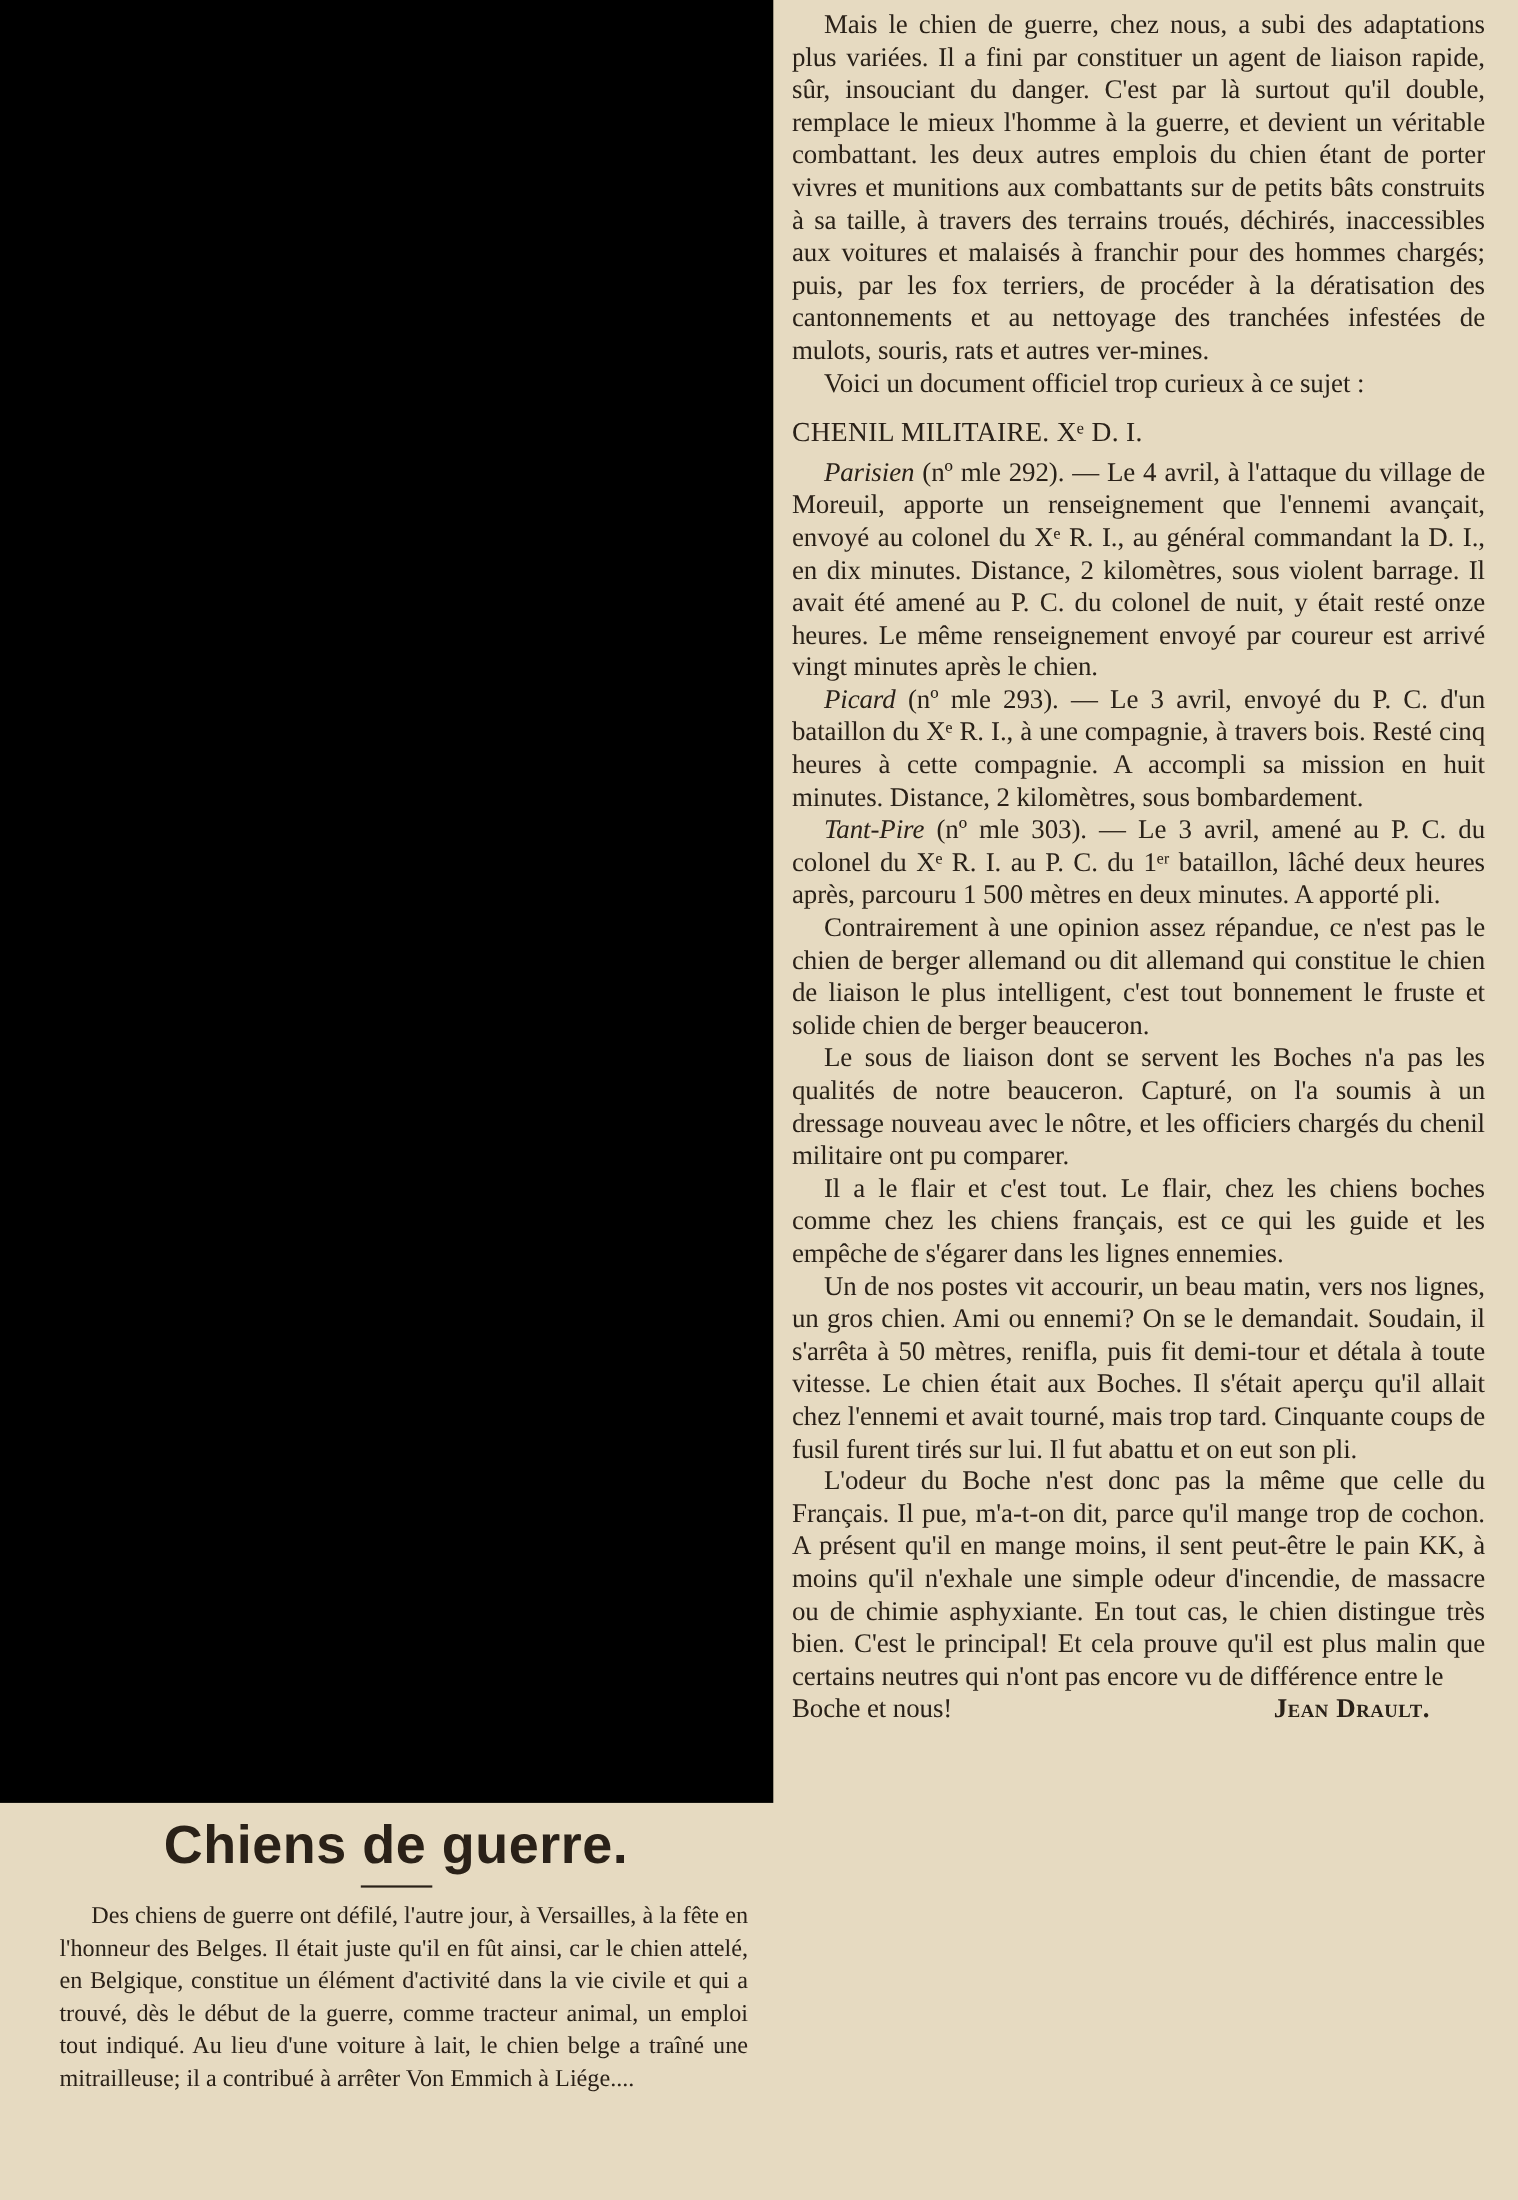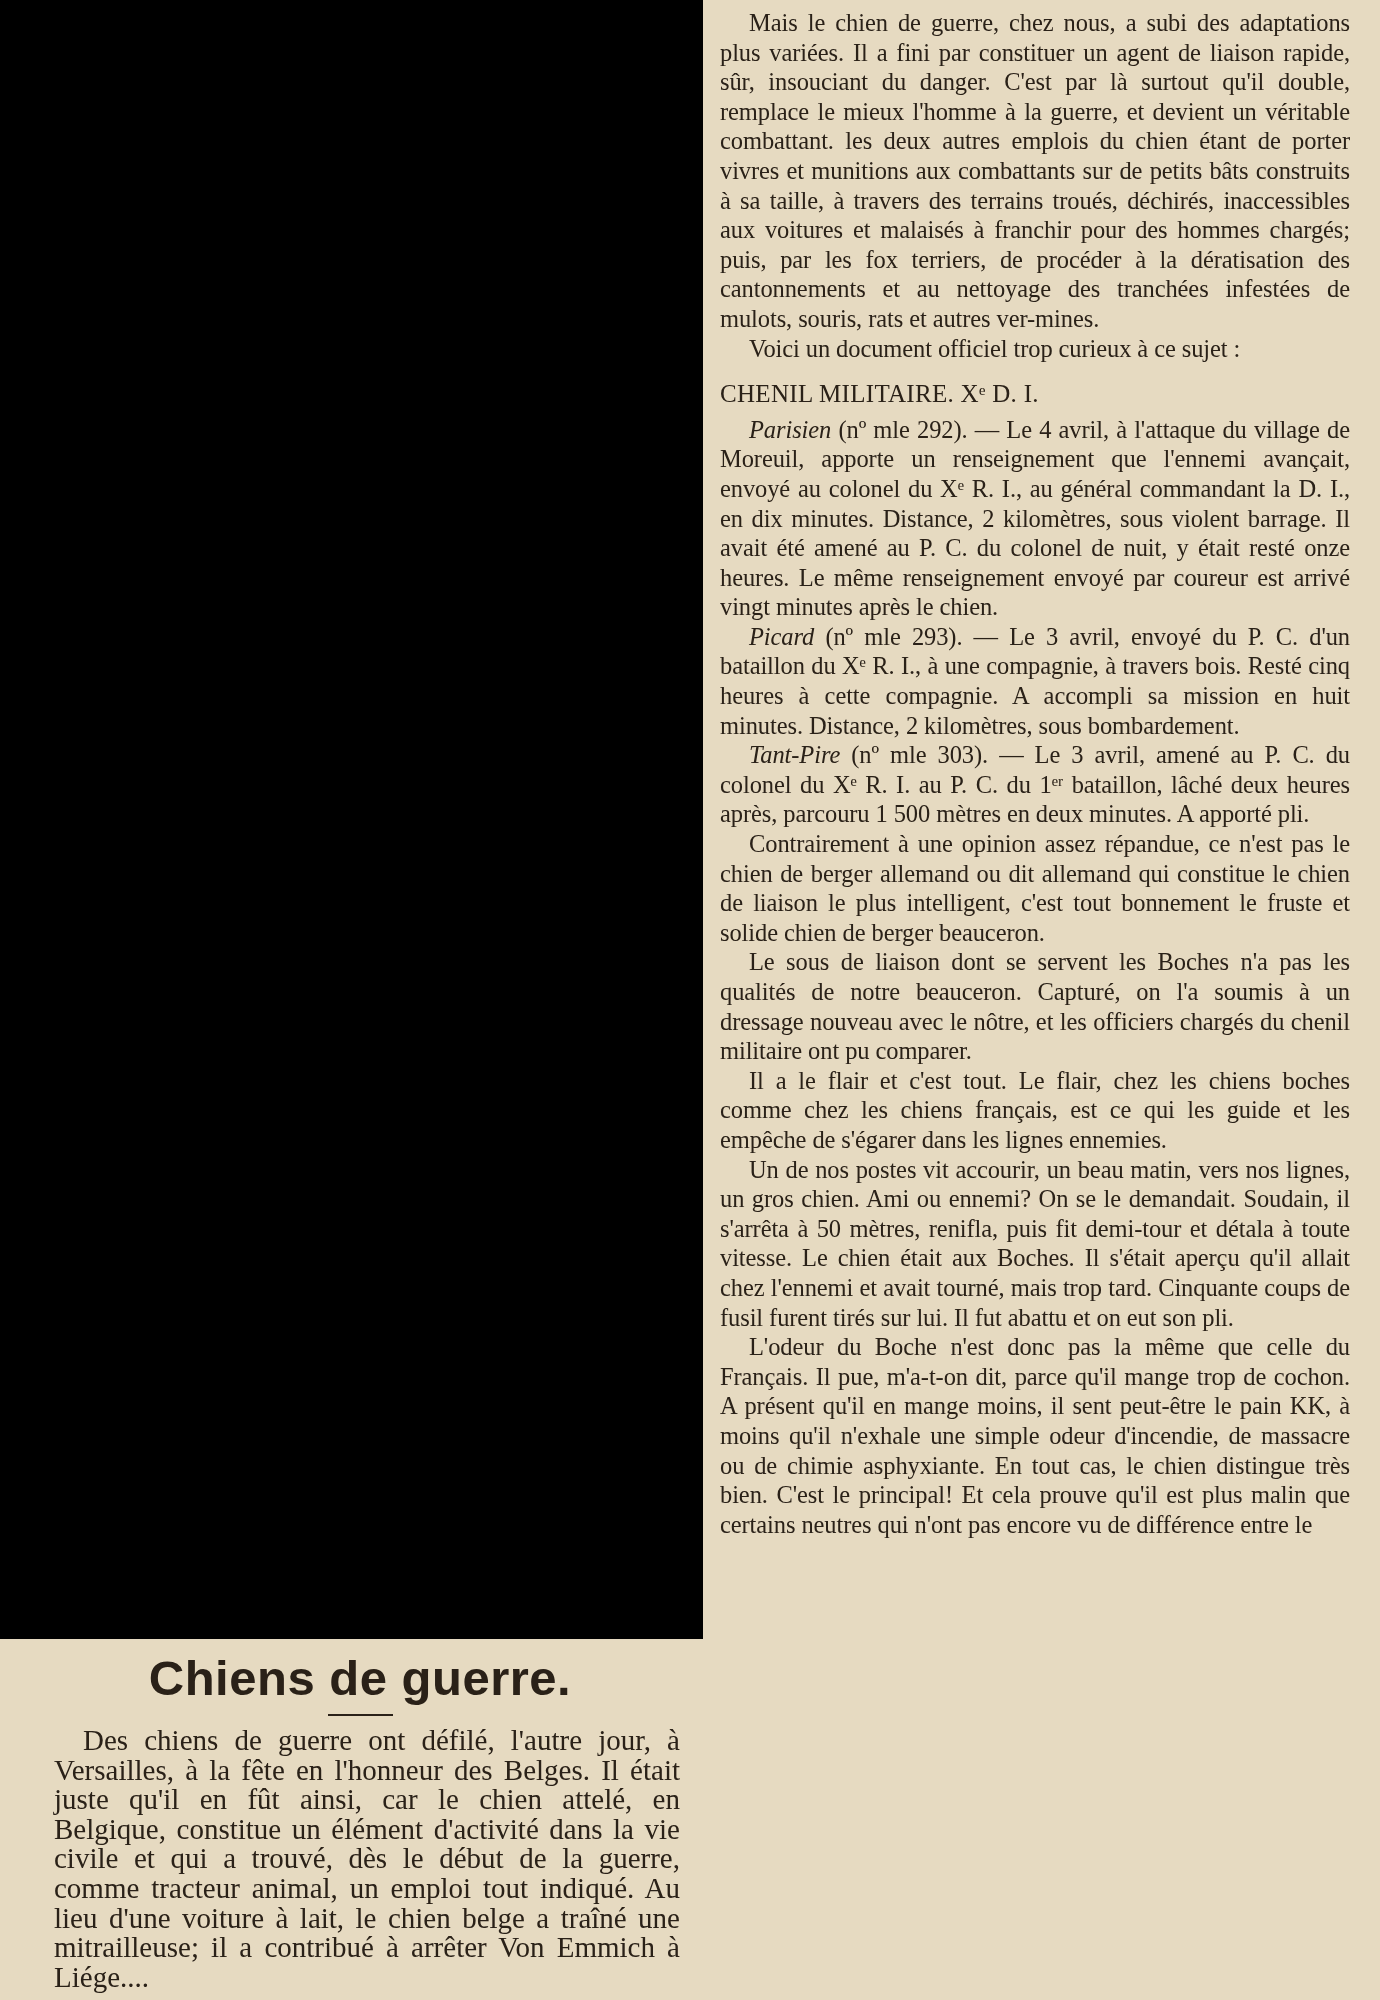--- a/index.html
+++ b/index.html
@@ -35,21 +35,21 @@
     position:absolute; left:40px; top:1640px; width:640px;
   }
   .left-title {
     text-align:center; font-family:"Liberation Sans", sans-serif;
     font-weight:bold; font-size:49px; margin-top:10px; letter-spacing:0.5px;
   }
   .title-rule {
     width:65px; height:2px; background:#2a2118; margin:8px auto 10px auto;
   }
   .left-body {
-    font-size:29px; line-height:29.6px; text-align:justify;
+    font-size:22px; line-height:29.6px; text-align:justify;
     text-indent:29px; margin:0 0 0 14px;
   }
 </style>
 </head>
 <body>
 
 <div class="black-block"></div>
 
 <div class="right-col">
   <p>Mais le chien de guerre, chez nous, a subi des adaptations plus variées. Il a fini par constituer un agent de liaison rapide, sûr, insouciant du danger. C'est par là surtout qu'il double, remplace le mieux l'homme à la guerre, et devient un véritable combattant. les deux autres emplois du chien étant de porter vivres et munitions aux combattants sur de petits bâts construits à sa taille, à travers des terrains troués, déchirés, inaccessibles aux voitures et malaisés à franchir pour des hommes chargés; puis, par les fox terriers, de procéder à la dératisation des cantonnements et au nettoyage des tranchées infestées de mulots, souris, rats et autres ver-mines.</p>
@@ -59,19 +59,23 @@
 
   <p><i>Parisien</i> <span>(nº mle 292).</span><span> — Le 4 avril, à l'attaque du village de Moreuil, apporte un renseignement que l'ennemi avançait, envoyé au colonel du Xᵉ R. I., au général commandant la D. I., en dix minutes. Distance, 2 kilomètres, sous violent barrage. Il avait été amené au P. C. du colonel de nuit, y était resté onze heures. Le même renseignement envoyé par coureur est arrivé vingt minutes après le chien.</span></p>
   <p><i>Picard</i> <span>(nº mle 293).</span><span> — Le 3 avril, envoyé du P. C. d'un bataillon du Xᵉ R. I., à une compagnie, à travers bois. Resté cinq heures à cette compagnie. A accompli sa mission en huit minutes. Distance, 2 kilomètres, sous bombardement.</span></p>
   <p><i>Tant-Pire</i> <span>(nº mle 303).</span><span> — Le 3 avril, amené au P. C. du colonel du Xᵉ R. I. au P. C. du 1ᵉʳ bataillon, lâché deux heures après, parcouru 1 500 mètres en deux minutes. A apporté pli.</span></p>
 
   <p>Contrairement à une opinion assez répandue, ce n'est pas le chien de berger allemand ou dit allemand qui constitue le chien de liaison le plus intelligent, c'est tout bonnement le fruste et solide chien de berger beauceron.</p>
   <p>Le sous de liaison dont se servent les Boches n'a pas les qualités de notre beauceron. Capturé, on l'a soumis à un dressage nouveau avec le nôtre, et les officiers chargés du chenil militaire ont pu comparer.</p>
   <p>Il a le flair et c'est tout. Le flair, chez les chiens boches comme chez les chiens français, est ce qui les guide et les empêche de s'égarer dans les lignes ennemies.</p>
   <p>Un de nos postes vit accourir, un beau matin, vers nos lignes, un gros chien. Ami ou ennemi? On se le demandait. Soudain, il s'arrêta à 50 mètres, renifla, puis fit demi-tour et détala à toute vitesse. Le chien était aux Boches. Il s'était aperçu qu'il allait chez l'ennemi et avait tourné, mais trop tard. Cinquante coups de fusil furent tirés sur lui. Il fut abattu et on eut son pli.</p>
   <p>L'odeur du Boche n'est donc pas la même que celle du Français. Il pue, m'a-t-on dit, parce qu'il mange trop de cochon. A présent qu'il en mange moins, il sent peut-être le pain KK, à moins qu'il n'exhale une simple odeur d'incendie, de massacre ou de chimie asphyxiante. En tout cas, le chien distingue très bien. C'est le principal! Et cela prouve qu'il est plus malin que certains neutres qui n'ont pas encore vu de différence entre le</p>
+  <p class="signature-line">
+    <span>Boche et nous!</span>
+    <span class="signature">Jean Drault.</span>
+  </p>
 </div>
 
 <div class="left-article">
   <div class="left-title">Chiens de guerre.</div>
   <div class="title-rule"></div>
   <p class="left-body">Des chiens de guerre ont défilé, l'autre jour, à Versailles, à la fête en l'honneur des Belges. Il était juste qu'il en fût ainsi, car le chien attelé, en Belgique, constitue un élément d'activité dans la vie civile et qui a trouvé, dès le début de la guerre, comme tracteur animal, un emploi tout indiqué. Au lieu d'une voiture à lait, le chien belge a traîné une mitrailleuse; il a contribué à arrêter Von Emmich à Liége....</p>
 </div>
 
 </body></html>

